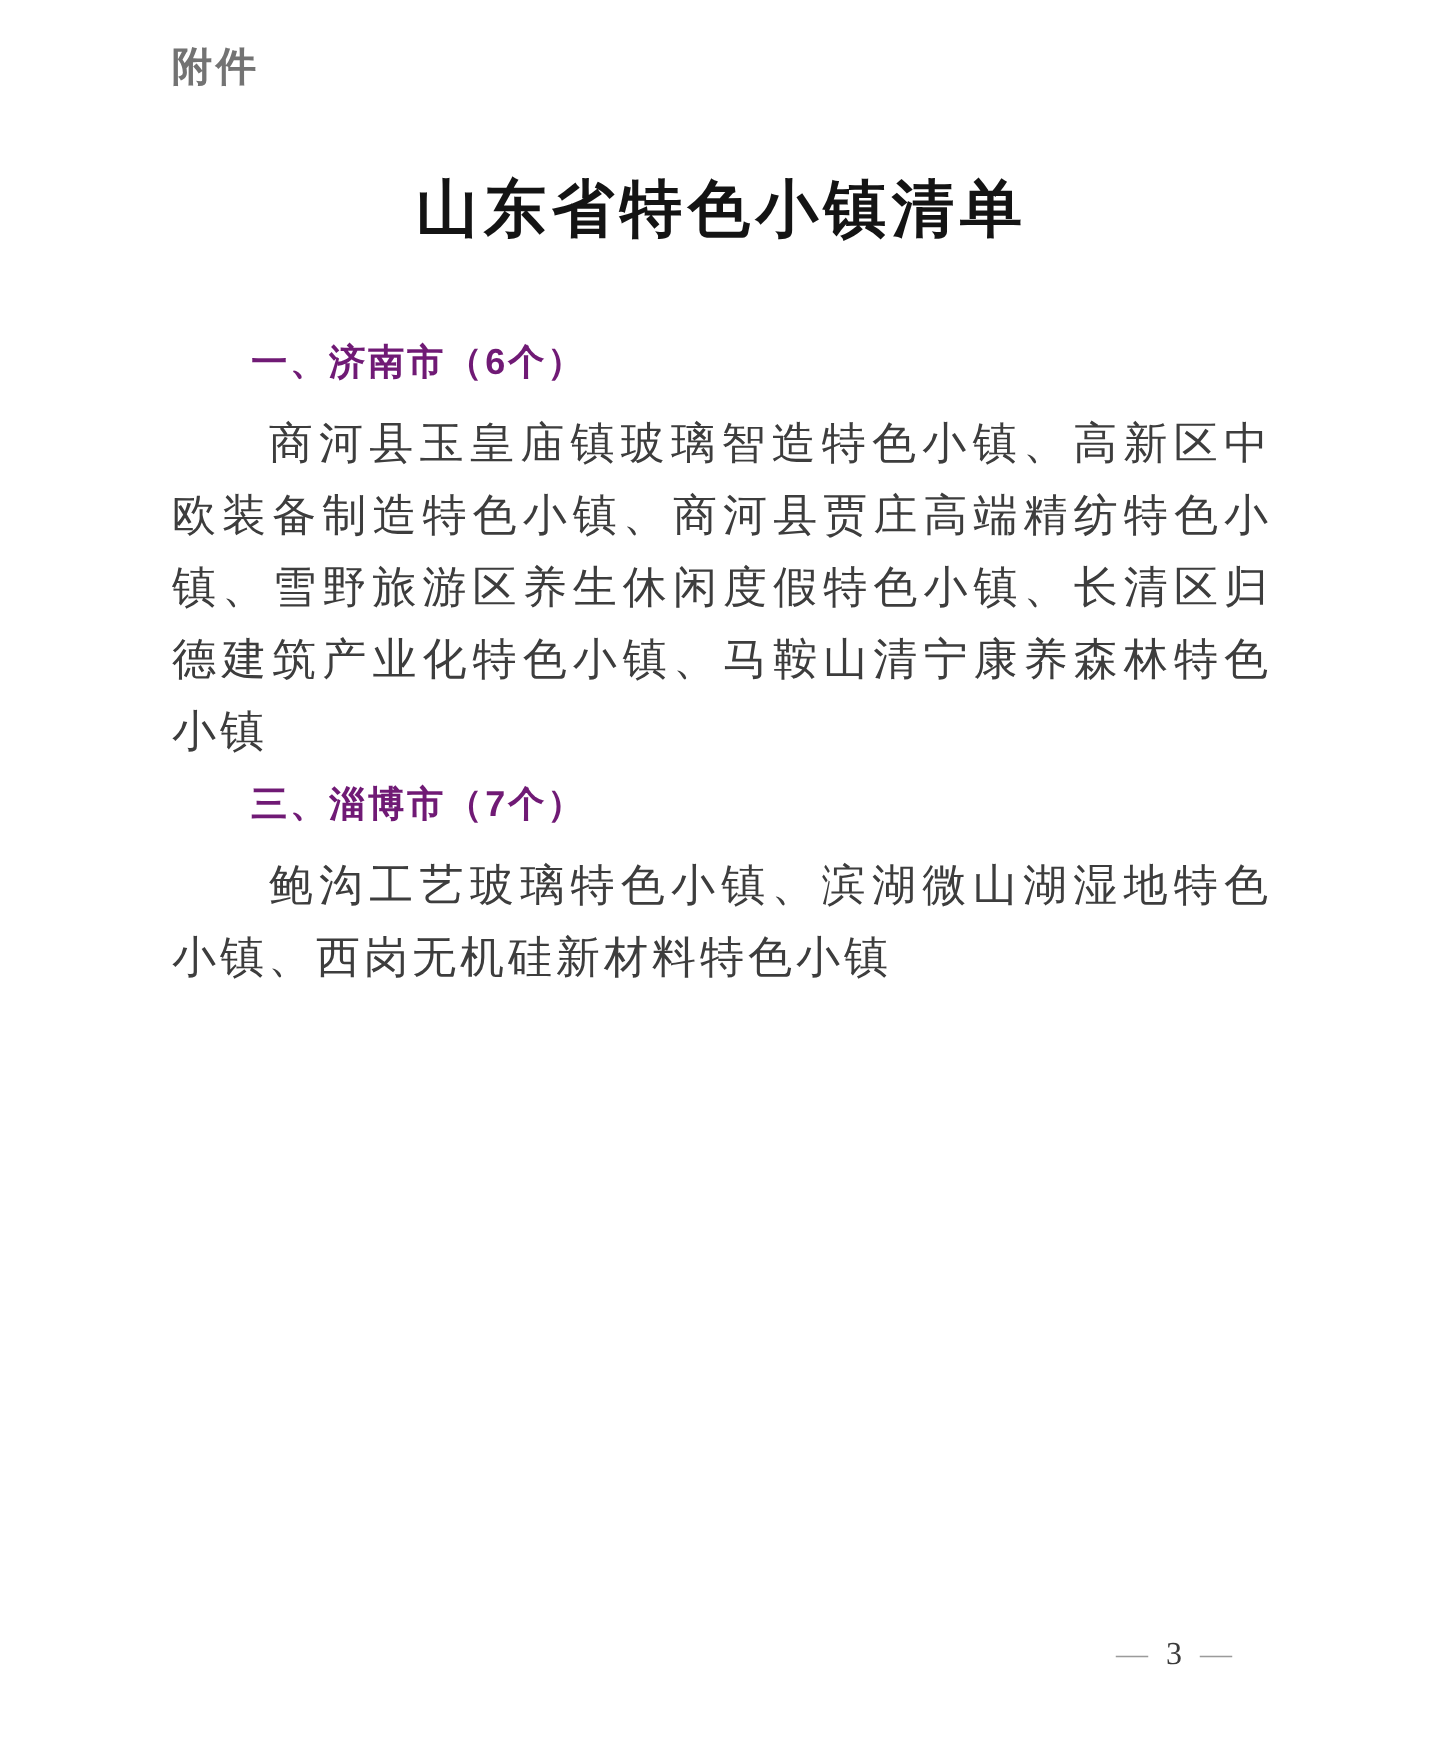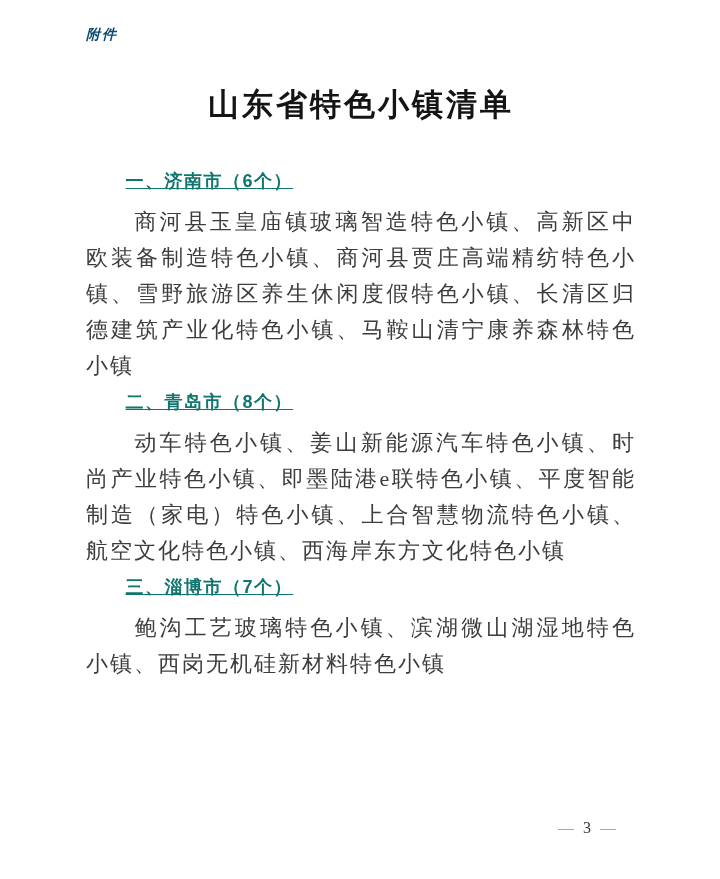--- a/index.html
+++ b/index.html
@@ -19,49 +19,47 @@
     position: relative;
     width: 720px;
     height: 879px;
     padding: 22px 84px 0 86px;
     box-sizing: border-box;
     background: #ffffff;
   }
   .attachment {
     font-family: "Liberation Sans", "DejaVu Sans", sans-serif;
     font-weight: bold;
-    font-size: 14px;
+    font-size: 20px;
     line-height: 24px;
-    color: #0c4a6e;
+    color: #737373;
     letter-spacing: 2px;
-    font-style: italic;
   }
   .doc-title {
     margin-top: 40px;
     text-align: center;
     font-family: "Liberation Sans", "DejaVu Sans", sans-serif;
     font-weight: bold;
     font-size: 31px;
     line-height: 38px;
     letter-spacing: 3px;
     color: #141414;
   }
   .sections {
     margin-top: 39px;
   }
   .section-heading {
     font-family: "Liberation Sans", "DejaVu Sans", sans-serif;
     font-weight: bold;
     font-size: 18px;
     line-height: 36px;
     letter-spacing: 1.5px;
-    color: #0f766e;
+    color: #701a75;
     text-indent: 2.2em;
     margin: 0 0 5px 0;
-    text-decoration: underline;
   }
   .section-body {
     font-size: 22px;
     line-height: 36px;
     letter-spacing: 2px;
     color: #3d3d3d;
     text-indent: 2.2em;
     text-align: justify;
     text-justify: inter-character;
     margin: 0;
@@ -92,24 +90,20 @@
 
   <div class="doc-title">山东省特色小镇清单</div>
 
   <div class="sections">
 
     <div>
       <div class="section-heading">一、济南市（6个）</div>
       <p class="section-body">商河县玉皇庙镇玻璃智造特色小镇、高新区中欧装备制造特色小镇、商河县贾庄高端精纺特色小镇、雪野旅游区养生休闲度假特色小镇、长清区归德建筑产业化特色小镇、马鞍山清宁康养森林特色小镇</p>
     </div>
 
-    <div>
-      <div class="section-heading">二、青岛市（8个）</div>
-      <p class="section-body">动车特色小镇、姜山新能源汽车特色小镇、时尚产业特色小镇、即墨陆港e联特色小镇、平度智能制造（家电）特色小镇、上合智慧物流特色小镇、航空文化特色小镇、西海岸东方文化特色小镇</p>
-    </div>
 
     <div>
       <div class="section-heading">三、淄博市（7个）</div>
     </div>
 
     <div>
       <p class="section-body">鲍沟工艺玻璃特色小镇、滨湖微山湖湿地特色小镇、西岗无机硅新材料特色小镇</p>
     </div>
 
 

